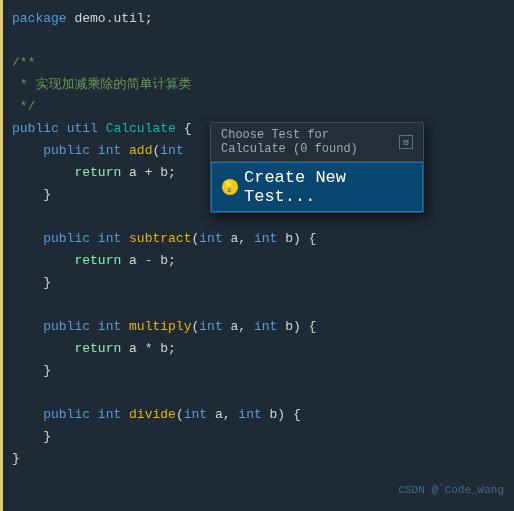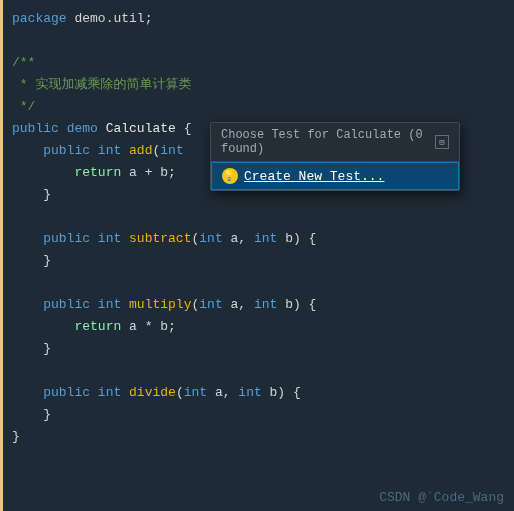--- a/index.html
+++ b/index.html
@@ -27,35 +27,35 @@
       padding: 0 8px 0 0;
       position: relative;
     }
     .code-content {
       flex: 1;
       white-space: pre;
     }
     
     .kw { color: #569cd6; }
     .kw2 { color: #86efac; }
-    .type { color: #e5e5e5; font-family: Liberation Mono, monospace; }
+    .type { color: #14b8a6; font-family: Liberation Mono, monospace; }
     .comment { color: #6a9955; }
     .fn { color: #eab308; }
     .plain { color: #d4d4d4; }
 
     
     .popup {
       position: absolute;
       top: 122px;
       left: 210px;
       background: #ef4444;
       border: 1px solid #3a4a58;
       box-shadow: 2px 4px 12px rgba(0,0,0,0.6);
       z-index: 100;
-      width: 250px;
+      width: 214px;
       border-radius: 2px;
     }
     .popup-title {
       padding: 5px 10px;
       font-size: 12px;
       color: #a0aab4;
       background: #252d36;
       display: flex;
       align-items: center;
       justify-content: space-between;
@@ -75,42 +75,41 @@
     .popup-item {
       padding: 5px 10px;
       display: flex;
       align-items: center;
       gap: 6px;
       background: #094771;
       border: 1px solid #1177bb;
       cursor: pointer;
     }
     .popup-item-text {
-      font-size: 13px;
+      font-size: 17px;
       color: #ffffff;
-      text-decoration: underline;
     }
     .bulb-icon {
       width: 16px;
       height: 16px;
       background: #f5c518;
       border-radius: 50%;
       display: inline-flex;
       align-items: center;
       justify-content: center;
       font-size: 10px;
       flex-shrink: 0;
     }
 
     
     .watermark {
       position: absolute;
-      bottom: 6px;
+      bottom: 15px;
       right: 10px;
-      font-size: 13px;
+      font-size: 11px;
       color: #4a6a80;
     }
 
     
     .left-bar {
       position: absolute;
       left: 0;
       top: 0;
       bottom: 0;
       width: 3px;
@@ -137,21 +136,21 @@
 
   <div class="code-line">
     <span class="code-content"><span class="comment"> * 实现加减乘除的简单计算类</span></span>
   </div>
 
   <div class="code-line">
     <span class="code-content"><span class="comment"> */</span></span>
   </div>
 
   <div class="code-line">
-    <span class="code-content"><span class="kw">public</span> <span class="kw">demo</span> <span class="type">Calculate</span> <span class="plain">{</span></span>
+    <span class="code-content"><span class="kw">public</span> <span class="kw">util</span> <span class="type">Calculate</span> <span class="plain">{</span></span>
   </div>
 
   <div class="code-line">
     <span class="code-content"><span class="plain">    </span><span class="kw">public</span> <span class="kw">int</span> <span class="fn">add</span><span class="plain">(</span><span class="kw">int</span></span>
   </div>
 
   <div class="code-line">
     <span class="code-content"><span class="plain">        </span><span class="kw2">return</span> <span class="plain">a + b;</span></span>
   </div>
 
@@ -160,20 +159,23 @@
   </div>
 
   <div class="code-line">
     <span class="code-content"> </span>
   </div>
 
   <div class="code-line">
     <span class="code-content"><span class="plain">    </span><span class="kw">public</span> <span class="kw">int</span> <span class="fn">subtract</span><span class="plain">(</span><span class="kw">int</span> <span class="plain">a,</span> <span class="kw">int</span> <span class="plain">b) {</span></span>
   </div>
 
+  <div class="code-line">
+    <span class="code-content"><span class="plain">        </span><span class="kw2">return</span> <span class="plain">a - b;</span></span>
+  </div>
 
   <div class="code-line">
     <span class="code-content"><span class="plain">    }</span></span>
   </div>
 
   <div class="code-line">
     <span class="code-content"> </span>
   </div>
 
   <div class="code-line">

